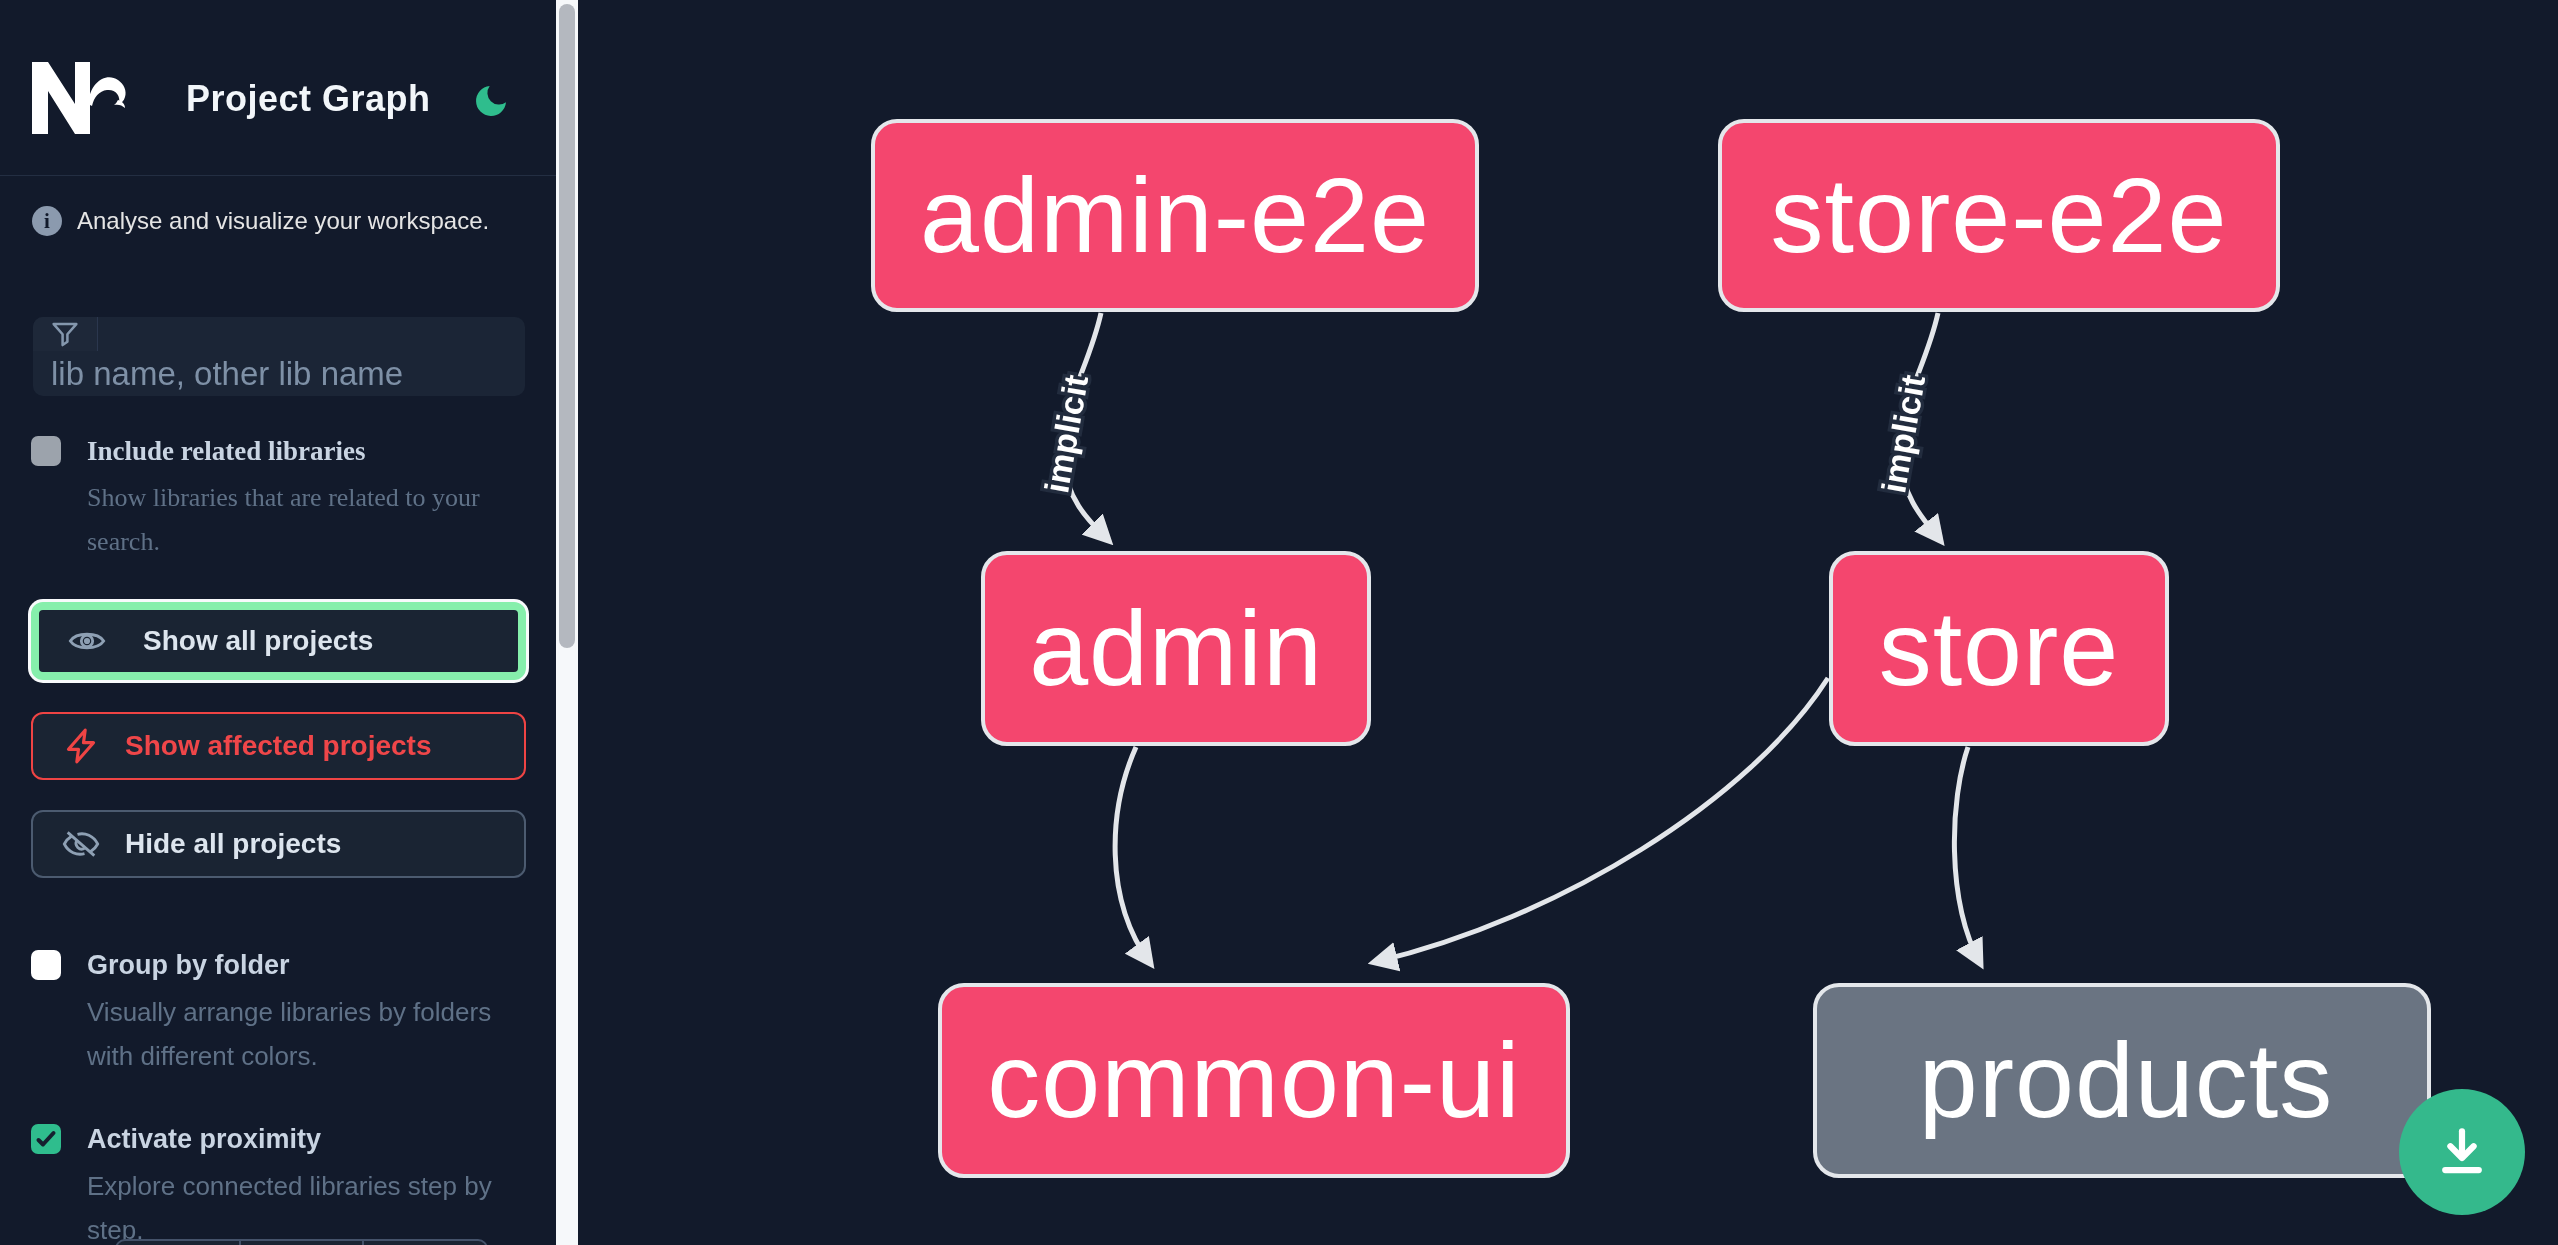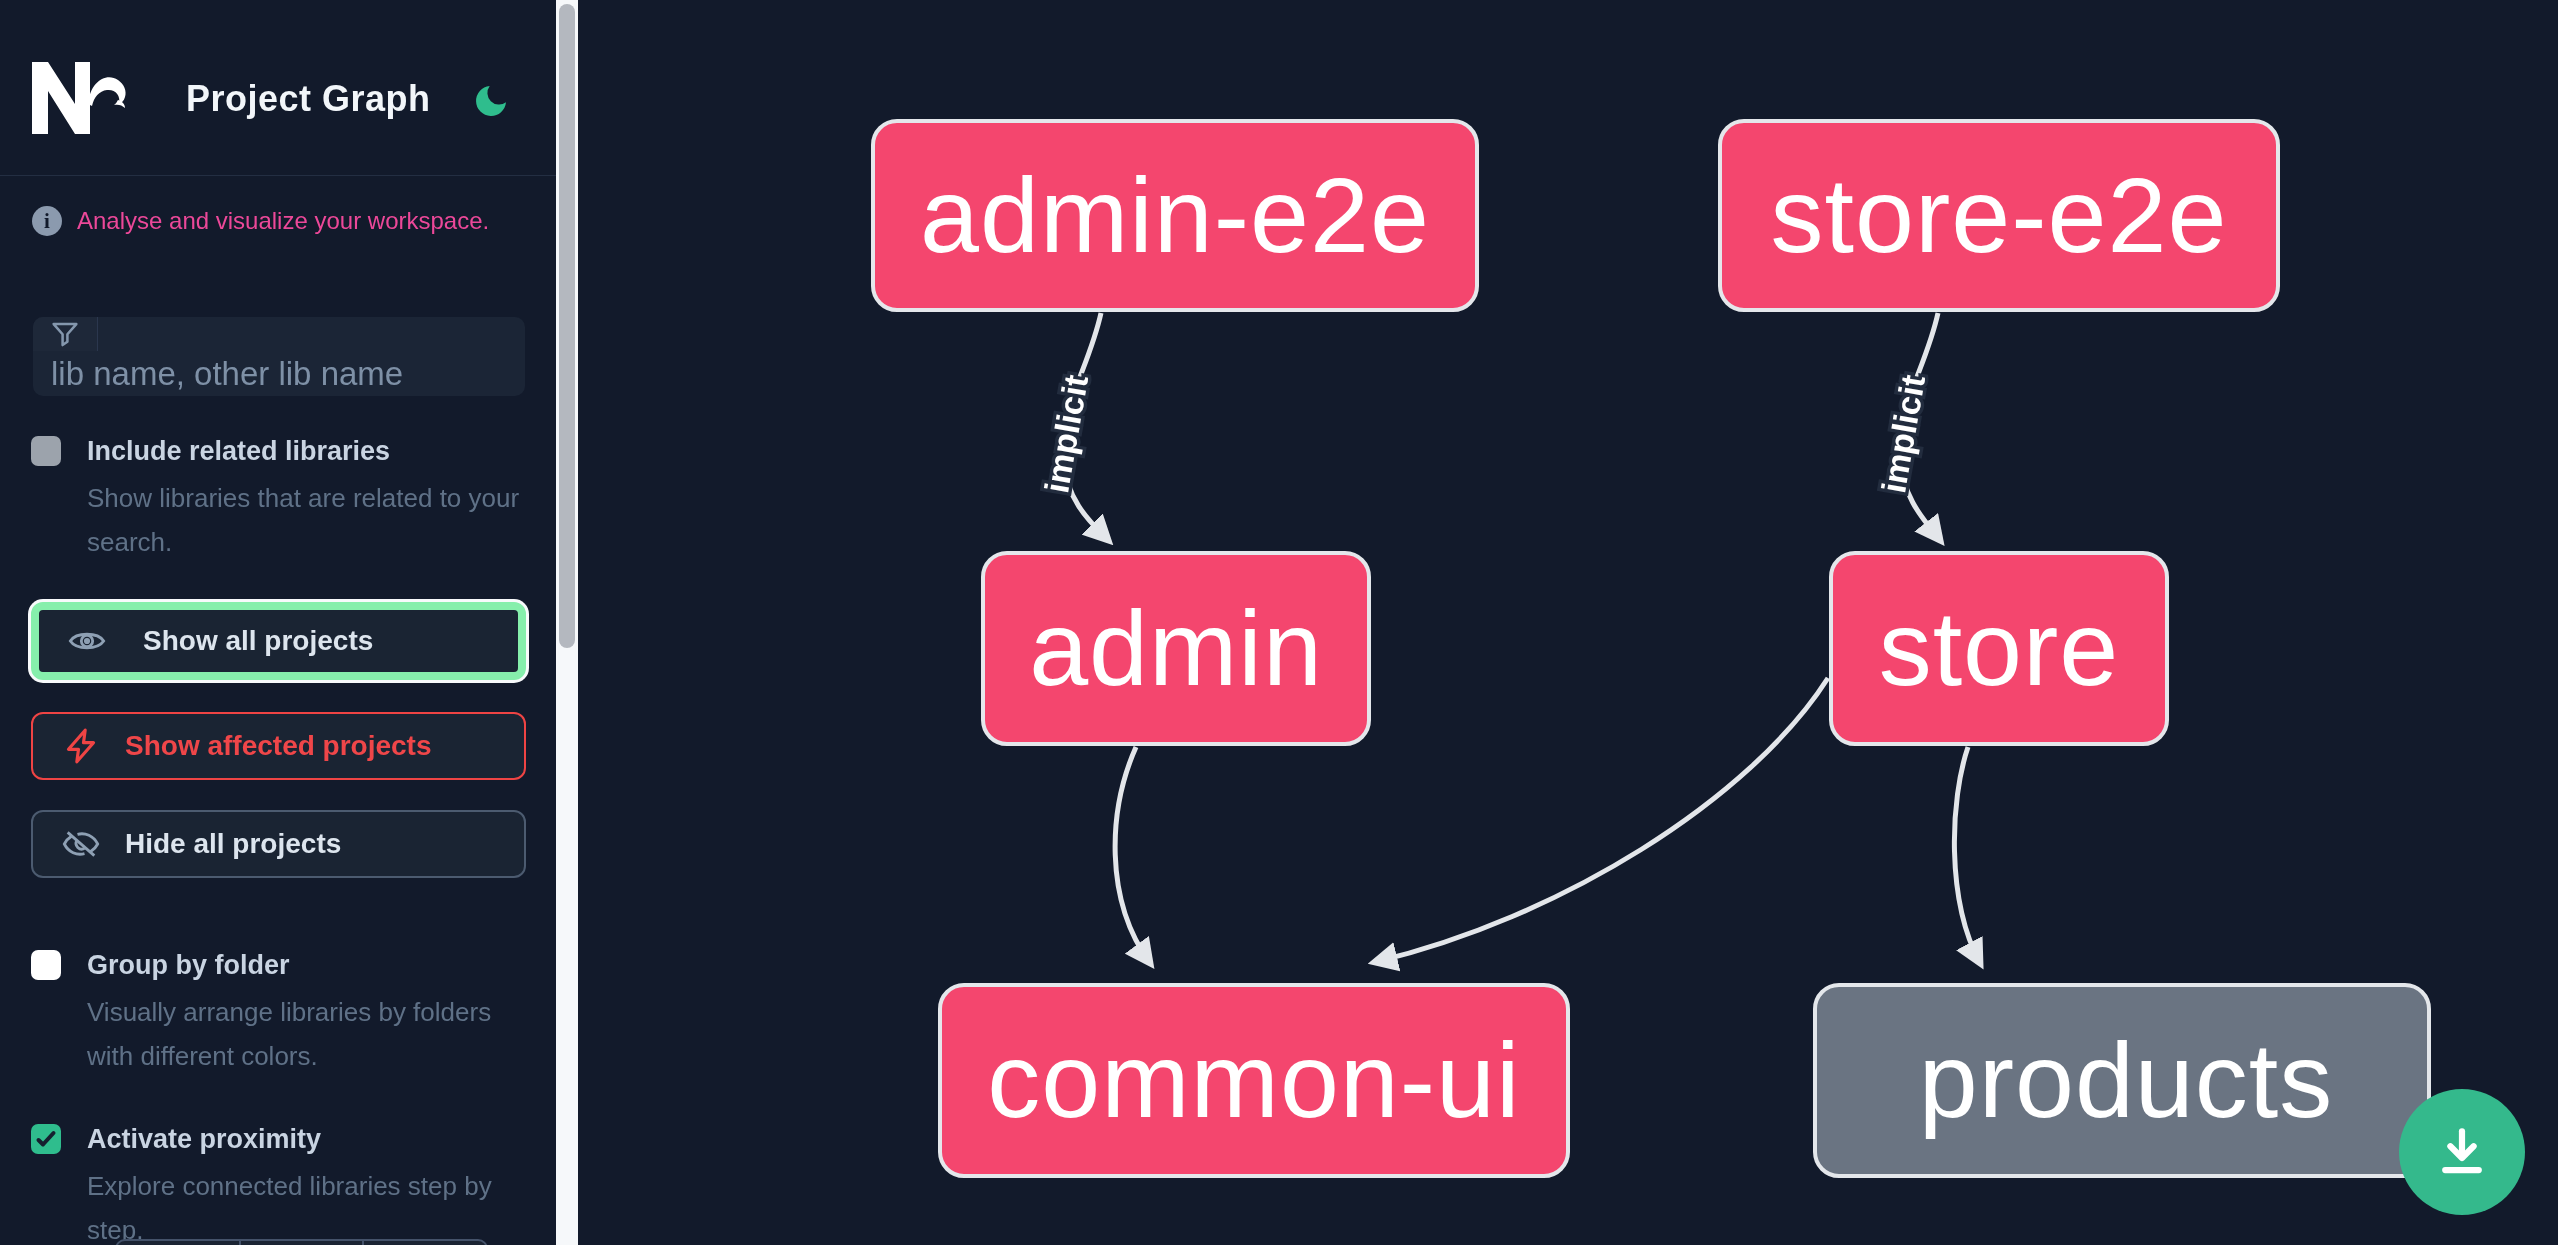--- a/index.html
+++ b/index.html
@@ -10,21 +10,21 @@
   }
   
   .sidebar{position:absolute;left:0;top:0;width:556px;height:1245px;background:#121a2b;}
   .header{position:absolute;left:0;top:0;width:556px;height:175px;border-bottom:1px solid #232e42;}
   .logo{position:absolute;left:30px;top:60px;width:98px;height:76px;}
   .app-title{position:absolute;left:186px;top:78px;font-size:36px;font-weight:700;color:#f2f6fa;letter-spacing:.5px;}
   .moon{position:absolute;left:471px;top:80px;width:40px;height:42px;cursor:pointer;}
   .info-row{position:absolute;left:32px;top:206px;display:flex;align-items:center;}
   .info-icon{width:30px;height:30px;border-radius:50%;background:#8b9aae;color:#121a2b;
     display:flex;align-items:center;justify-content:center;font-weight:700;font-size:21px;font-family:"Liberation Serif",serif;}
-  .tagline{margin-left:15px;font-size:24px;color:#ec4899;}
+  .tagline{margin-left:15px;font-size:24px;color:#e5e5e5;}
   .search{position:absolute;left:33px;top:317px;width:492px;height:79px;background:#1b2536;border-radius:10px;
     display:flex;align-items:stretch;overflow:hidden;flex-direction:column;}
   .search-icon-cell{width:64px;display:flex;align-items:center;justify-content:center;
     border-right:1px solid #2b374e;background:#1e2839;}
   .search input{flex:1;background:transparent;border:none;outline:none;padding:0 18px;
     font-family:"Liberation Sans",sans-serif;font-size:33px;color:#c6d1df;}
   .search input::placeholder{color:#7e90a6;}
   .opt{position:absolute;left:31px;width:500px;}
   .checkbox{position:absolute;left:0;top:4px;width:30px;height:30px;border-radius:7px;}
   .cb-gray{background:#9ca3ac;}
@@ -131,21 +131,21 @@
 
     <div class="search">
       <div class="search-icon-cell">
         <svg width="34" height="34" viewBox="0 0 24 24" fill="none" stroke="#8497ad" stroke-width="1.8" stroke-linejoin="round">
           <path d="M4 5h16l-6.3 7.2v5.3l-3.4 2.3v-7.6L4 5z"></path>
         </svg>
       </div>
       <input type="text" placeholder="lib name, other lib name" style="">
     </div>
 
-    <div class="opt" style="top:432px;">
+    <div class="opt" style="top:432px;font-family:Liberation Serif, serif;">
       <div class="checkbox cb-gray"></div>
       <div class="opt-label">Include related libraries</div>
       <div class="opt-desc">Show libraries that are related to your search.</div>
     </div>
 
     <div class="btn btn-focused" style="top:602px;">
       <svg class="icon" viewBox="0 0 24 24" fill="none" stroke="#8ea0b4" stroke-width="1.7">
         <path d="M2 12 C5.5 6.6 18.5 6.6 22 12 C18.5 17.4 5.5 17.4 2 12 Z"></path>
         <circle cx="12" cy="12" r="3.4"></circle>
           <circle cx="12" cy="12" r="1" fill="#8ea0b4"></circle>

